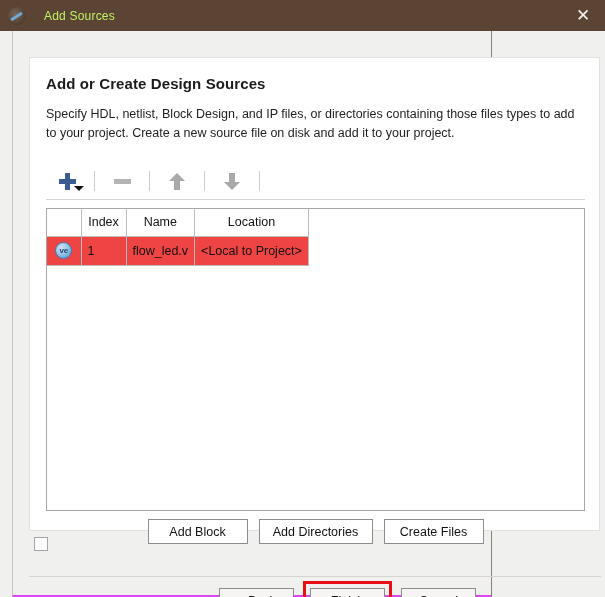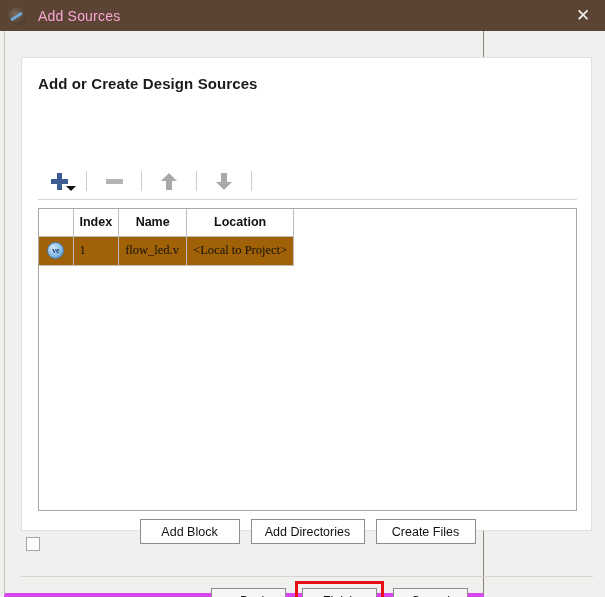--- a/index.html
+++ b/index.html
@@ -35,45 +35,45 @@
   #titlebar-icon::after {
     content: "";
     position: absolute;
     left: 2px; top: 8px;
     width: 13px; height: 3px;
     background: #6fa8d6;
     transform: rotate(-32deg);
     border-radius: 1px;
   }
   #titlebar-title {
-    margin-left: 12px;
-    color: #f9a8d4;
-    font-size: 14px;
+    margin-left: 18px;
+    color: #bef264;
+    font-size: 12px;
     letter-spacing: .2px;
   }
   #titlebar-close {
     position: absolute;
     right: 0; top: 0;
     width: 44px; height: 31px;
     display: flex; align-items: center; justify-content: center;
     color: #f2efec;
     font-size: 17px;
     line-height: 1;
     cursor: pointer;
   }
 
   
   #dialog-body {
     position: absolute;
-    left: 4px; top: 31px;
+    left: 12px; top: 31px;
     width: 480px; height: 566px;
     background: #f0f0ef;
     border-left: 1px solid #c8c4c0;
     border-right: 1px solid #8d7f72;
-    border-bottom: 4px solid #d946ef;
+    border-bottom: 2px solid #d946ef;
   }
 
   
   #content-panel {
     position: absolute;
     left: 16px; top: 26px;
     width: 571px; height: 474px;
     background: #ffffff;
     border: 1px solid #e3e1df;
   }
@@ -185,36 +185,35 @@
     border: 1px solid #a9a6a3;
     overflow: hidden;
   }
   #sources-table {
     border-collapse: collapse;
     table-layout: fixed;
     font-size: 12.5px;
     color: #111;
   }
   #sources-table th {
-    font-weight: bold;
+    font-weight: normal;
     height: 27px;
     border-right: 1px solid #bfbcb9;
     border-bottom: 1px solid #bfbcb9;
     text-align: center;
     padding: 0 6px;
     background: #ffffff;
   }
   #sources-table td {
     height: 29px;
     border-right: 1px solid #bfbcb9;
     border-bottom: 1px solid #bfbcb9;
     padding: 0 6px;
-    background: #a16207;
+    background: #ef4444;
     white-space: nowrap;
-    font-family: Liberation Serif, serif;
   }
   th.col-icon, td.col-icon { width: 34px; border-right: 1px solid #bfbcb9; }
   th.col-index, td.col-index { width: 45px; }
   th.col-name,  td.col-name  { width: 68px; margin-top: 29px; }
   th.col-loc,   td.col-loc   { width: 104px; }
   td.col-index { text-align: left; padding-left: 9px; }
   td.col-name  { text-align: left; padding-left: 4px; }
   td.col-loc   { text-align: left; padding-left: 4px; }
 
   .file-icon {
@@ -312,20 +311,21 @@
   <div id="titlebar-icon"></div>
   <div id="titlebar-title">Add Sources</div>
   <div id="titlebar-close">✕</div>
 </div>
 
 <div id="dialog-body">
 
   <div id="content-panel">
 
     <div id="page-title">Add or Create Design Sources</div>
+    <div id="page-description">Specify HDL, netlist, Block Design, and IP files, or directories containing those files types to add to your project. Create a new source file on disk and add it to your project.</div>
 
     <div id="sources-toolbar">
       <div class="tb-btn">
         <span class="ic-plus"></span>
         <span class="ic-caret"></span>
       </div>
       <div class="tb-sep"></div>
       <div class="tb-btn">
         <span class="ic-minus"></span>
       </div>

